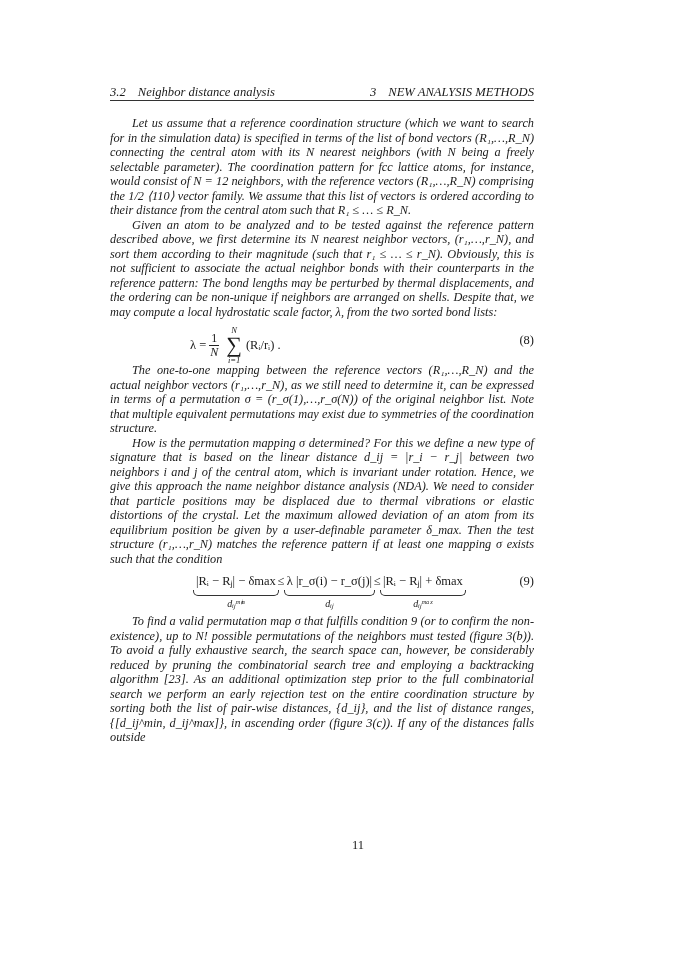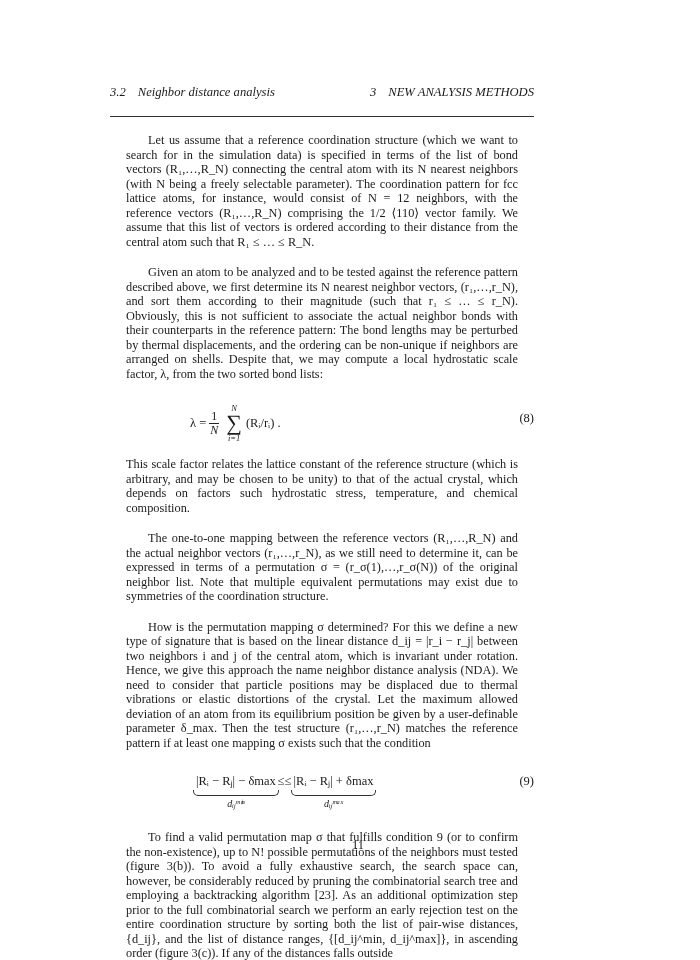--- a/index.html
+++ b/index.html
@@ -1,25 +1,25 @@
 <!DOCTYPE html>
 <html><head>
 <meta charset="utf-8">
 <style>
   html, body { margin: 0; padding: 0; background: #ffffff; }
   body { width: 700px; height: 960px; position: relative; overflow: hidden;
          font-family: "DejaVu Serif", "Liberation Serif", serif; color: #1a1a1a; }
   .page { position: absolute; left: 110px; top: 84px; width: 424px; }
   .running-head { display: flex; justify-content: space-between; font-style: italic;
                   font-family: "Liberation Serif", serif; font-size: 12.6px; line-height: 16px;
-                  padding-bottom: 16px; border-bottom: 0.8px solid #333; }
+                  padding-bottom: 0; border-bottom: 0.8px solid #333; }
   .running-head .num { margin-right: 12px; }
   .body { margin-top: 15px; font-family: "Liberation Serif", serif; font-size: 12.3px;
           line-height: 14.5px; text-align: justify; hyphens: auto; }
-  .body p { margin: 16px; text-indent: 22px; }
+  .body p { margin: 0; text-indent: 22px; font-style: italic; }
   .body p.noindent { text-indent: 0; }
   .eq { position: relative; height: 44px; font-family: "Liberation Serif", serif; font-size: 12.5px; }
   .eq .eqn-body { position: absolute; left: 80px; top: 6px; display: flex; align-items: center; }
   .eq .eqn-num { position: absolute; right: 0; top: 14px; }
   .frac { display: inline-flex; flex-direction: column; align-items: center; margin: 0 3px; font-size: 12px; }
   .frac .n { border-bottom: 0.8px solid #222; padding: 0 2px; line-height: 13px; }
   .frac .d { line-height: 13px; font-style: italic; }
   .sum { display: inline-flex; flex-direction: column; align-items: center; margin: 0 4px; line-height: 10px; }
   .sum .big { font-size: 22px; line-height: 20px; }
   .sum .lim { font-size: 8.5px; font-style: italic; }
@@ -61,32 +61,36 @@
         <span class="sum">
           <span class="lim">N</span>
           <span class="big">∑</span>
           <span class="lim">i=1</span>
         </span>
         <span>(Rᵢ/rᵢ) .</span>
       </div>
       <span class="eqn-num">(8)</span>
     </div>
 
-    <p class="noindent">This scale factor relates the lattice constant of the reference structure (which is arbitrary, and may be chosen to be unity) to that of the actual crystal, which depends on factors such hydrostatic stress, temperature, and chemical composition.</p>
     <p>The one-to-one mapping between the reference vectors (R₁,…,R_N) and the actual neighbor vectors (r₁,…,r_N), as we still need to determine it, can be expressed in terms of a permutation σ = (r_σ(1),…,r_σ(N)) of the original neighbor list. Note that multiple equivalent permutations may exist due to symmetries of the coordination structure.</p>
     <p>How is the permutation mapping σ determined? For this we define a new type of signature that is based on the linear distance d_ij = |r_i − r_j| between two neighbors i and j of the central atom, which is invariant under rotation. Hence, we give this approach the name neighbor distance analysis (NDA). We need to consider that particle positions may be displaced due to thermal vibrations or elastic distortions of the crystal. Let the maximum allowed deviation of an atom from its equilibrium position be given by a user-definable parameter δ_max. Then the test structure (r₁,…,r_N) matches the reference pattern if at least one mapping σ exists such that the condition</p>
 
     <div class="eq9">
       <div class="row">
         <span class="brace">
           <span class="top">|Rᵢ − Rⱼ| − δmax</span>
           <span class="ub"></span>
           <span class="lbl">dᵢⱼᵐⁱⁿ</span>
         </span>
         <span>≤</span>
+        <span class="brace">
+          <span class="top">λ |r_σ(i) − r_σ(j)|</span>
+          <span class="ub"></span>
+          <span class="lbl">dᵢⱼ</span>
+        </span>
         <span>≤</span>
         <span class="brace">
           <span class="top">|Rᵢ − Rⱼ| + δmax</span>
           <span class="ub"></span>
           <span class="lbl">dᵢⱼᵐᵃˣ</span>
         </span>
       </div>
       <span class="eqn-num">(9)</span>
     </div>
 

